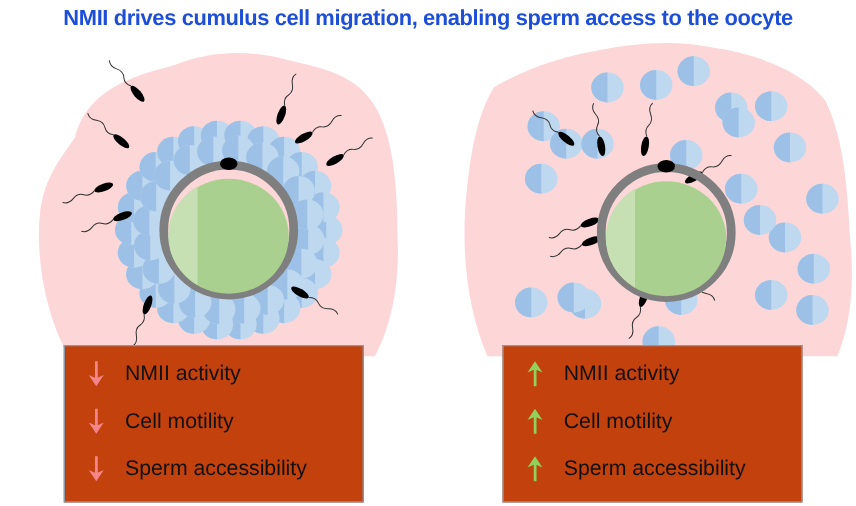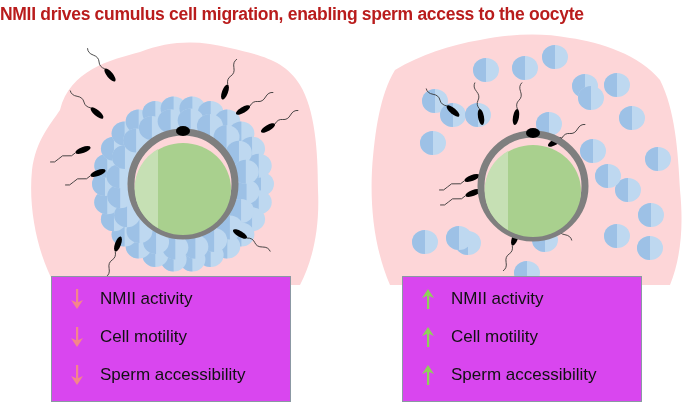--- a/index.html
+++ b/index.html
@@ -1,19 +1,19 @@
 <!DOCTYPE html>
 <html><head>
 <meta charset="utf-8">
 <style>
   html, body { margin:0; padding:0; background:#ffffff; }
   body { width:685px; height:405px; position:relative; overflow:hidden; font-family:"Liberation Sans", "DejaVu Sans", sans-serif; }
-  #title { position:absolute; left:0; top:4px; width:685px; font-size:17.5px; font-weight:bold; color:#b91c1c; white-space:nowrap; letter-spacing:-0.3px; }
+  #title { position:absolute; left:0; top:4px; width:685px; font-size:17.5px; font-weight:bold; color:#1d4ed8; white-space:nowrap; letter-spacing:-0.3px;text-align:center; }
   svg#fig { position:absolute; left:0; top:0; }
-  .legend { position:absolute; background:#d946ef; border:1px solid #8b98a3; box-sizing:border-box; }
+  .legend { position:absolute; background:#c2410c; border:1px solid #8b98a3; box-sizing:border-box; }
   .legend .row { position:absolute; left:0; height:24px; display:flex; align-items:center; }
   .legend .arrow { width:14px; height:22px; margin-left:18px; }
   .legend .txt { margin-left:16px; font-size:17px; color:#111; white-space:nowrap; }
 </style>
 </head>
 <body>
 
 <div id="title">NMII drives cumulus cell migration, enabling sperm access to the oocyte</div>
 
 <svg id="fig" width="685" height="405">

